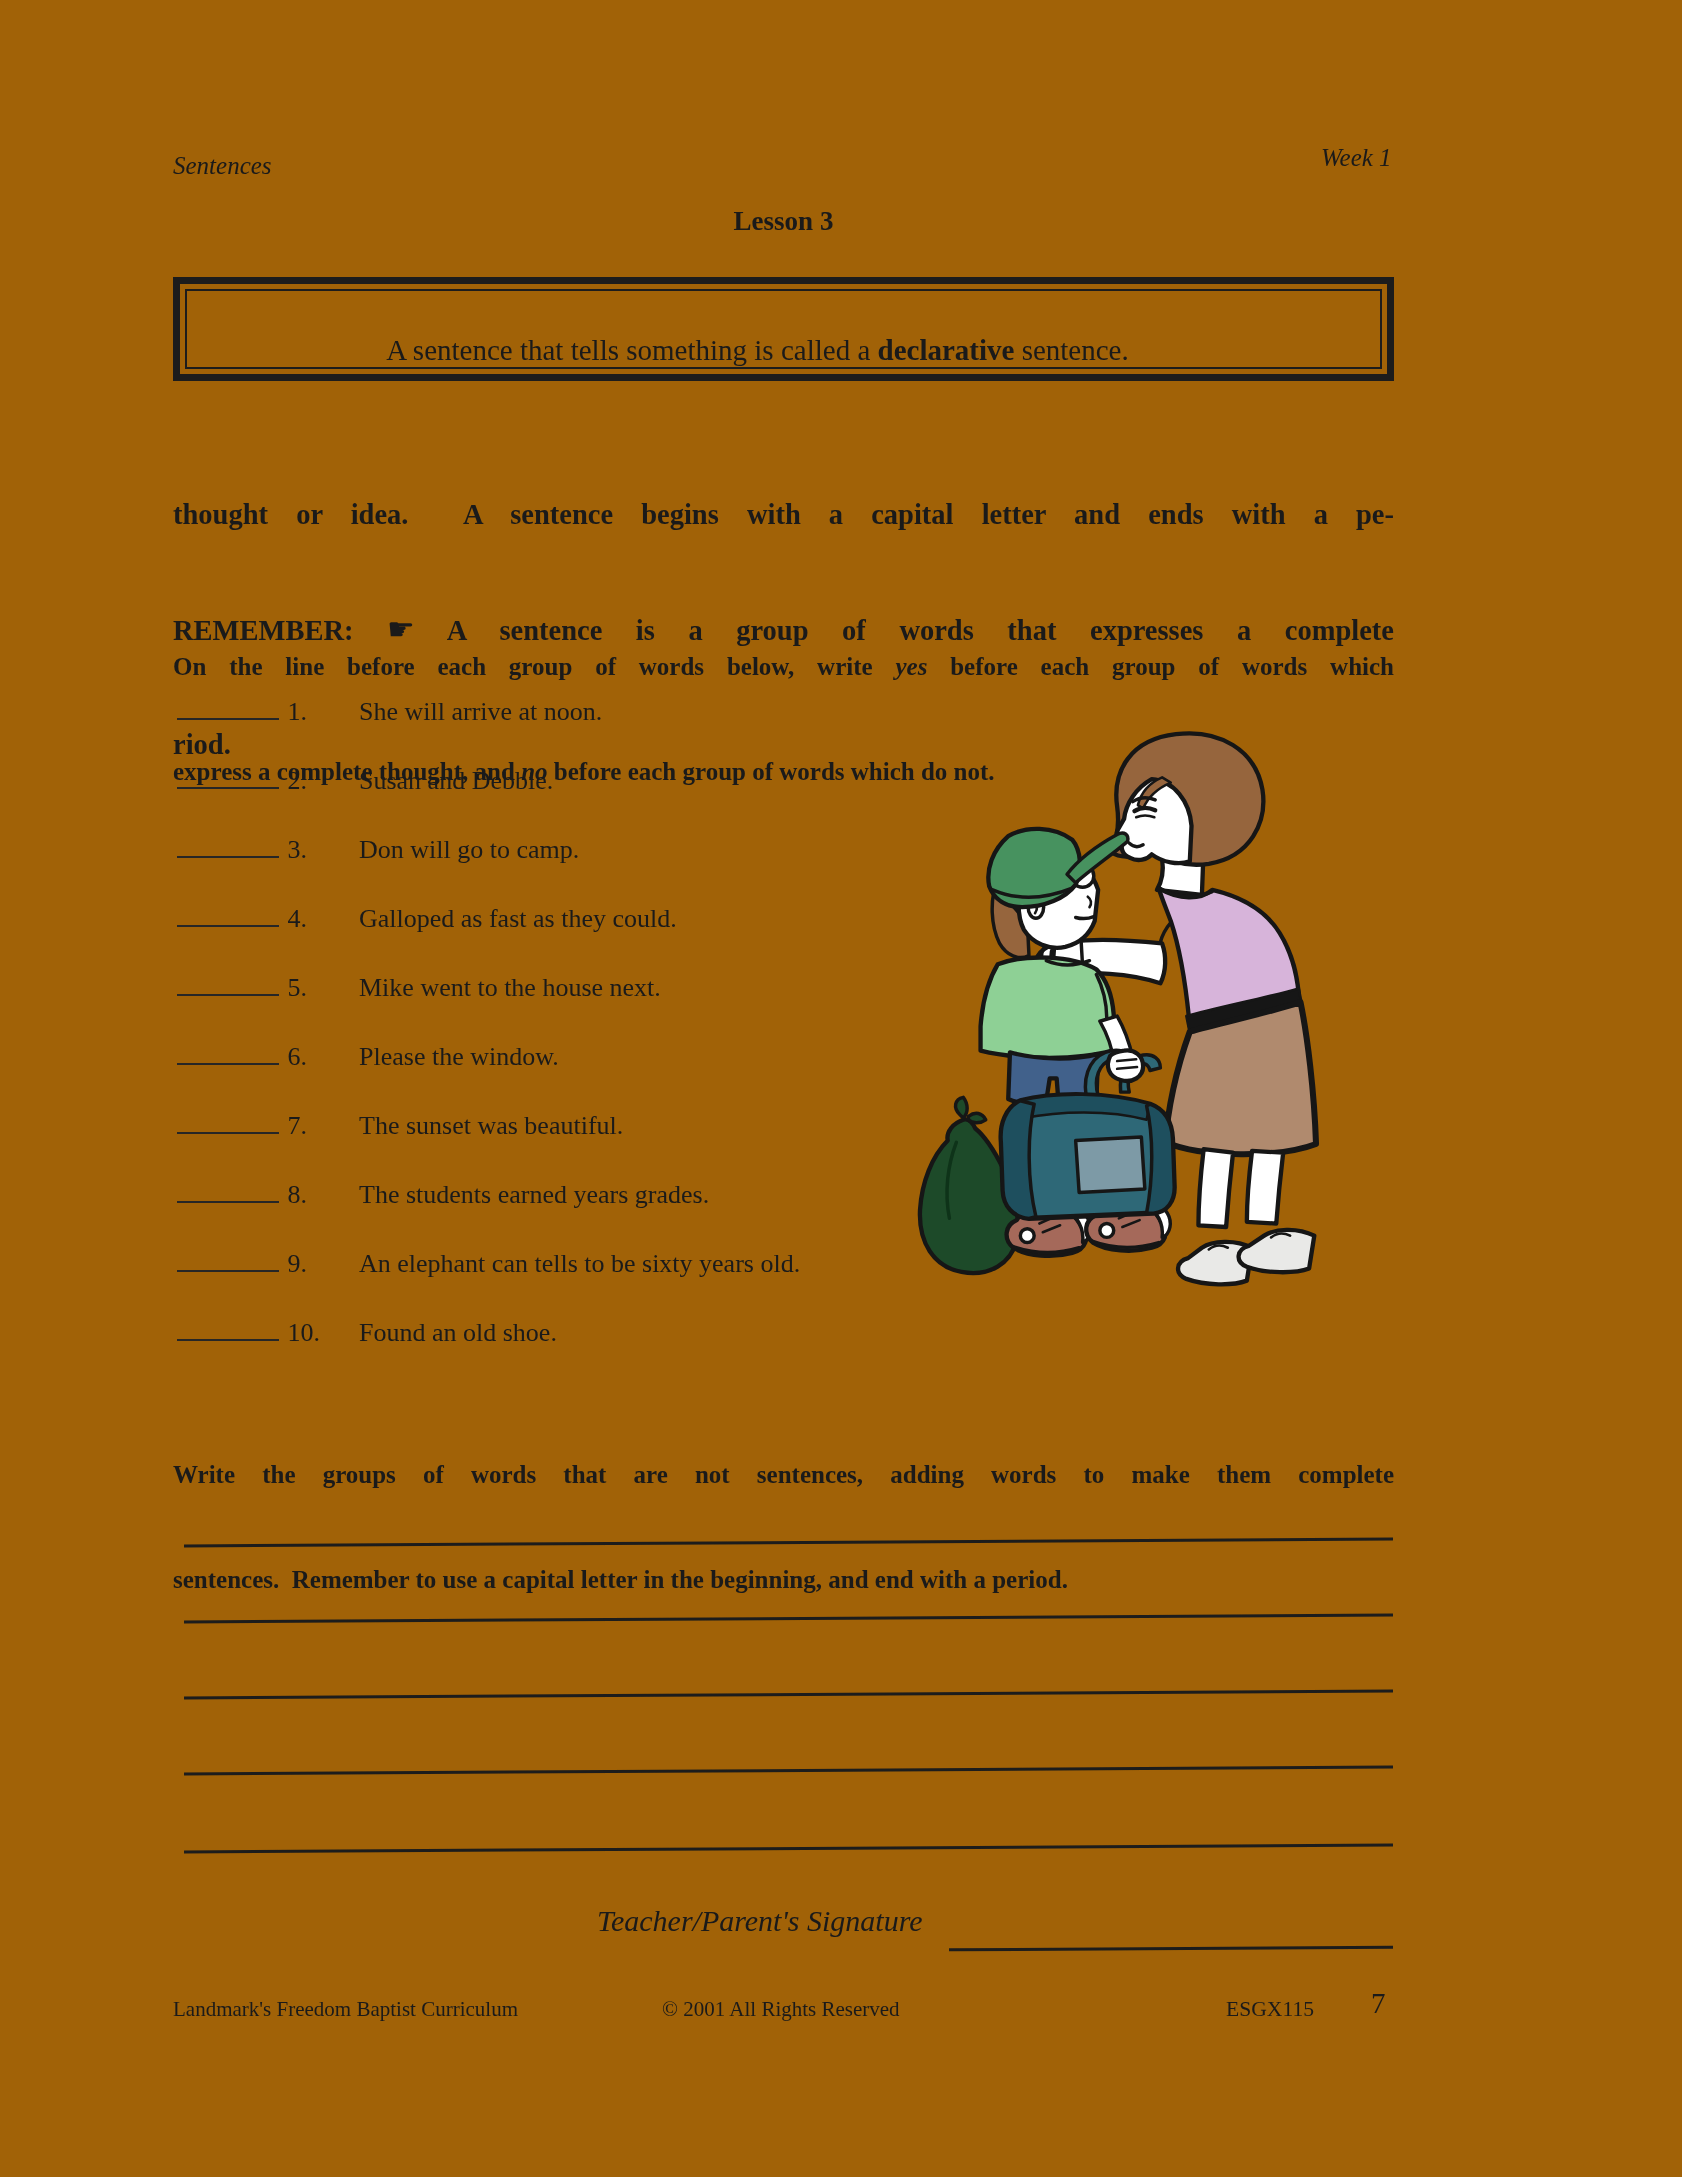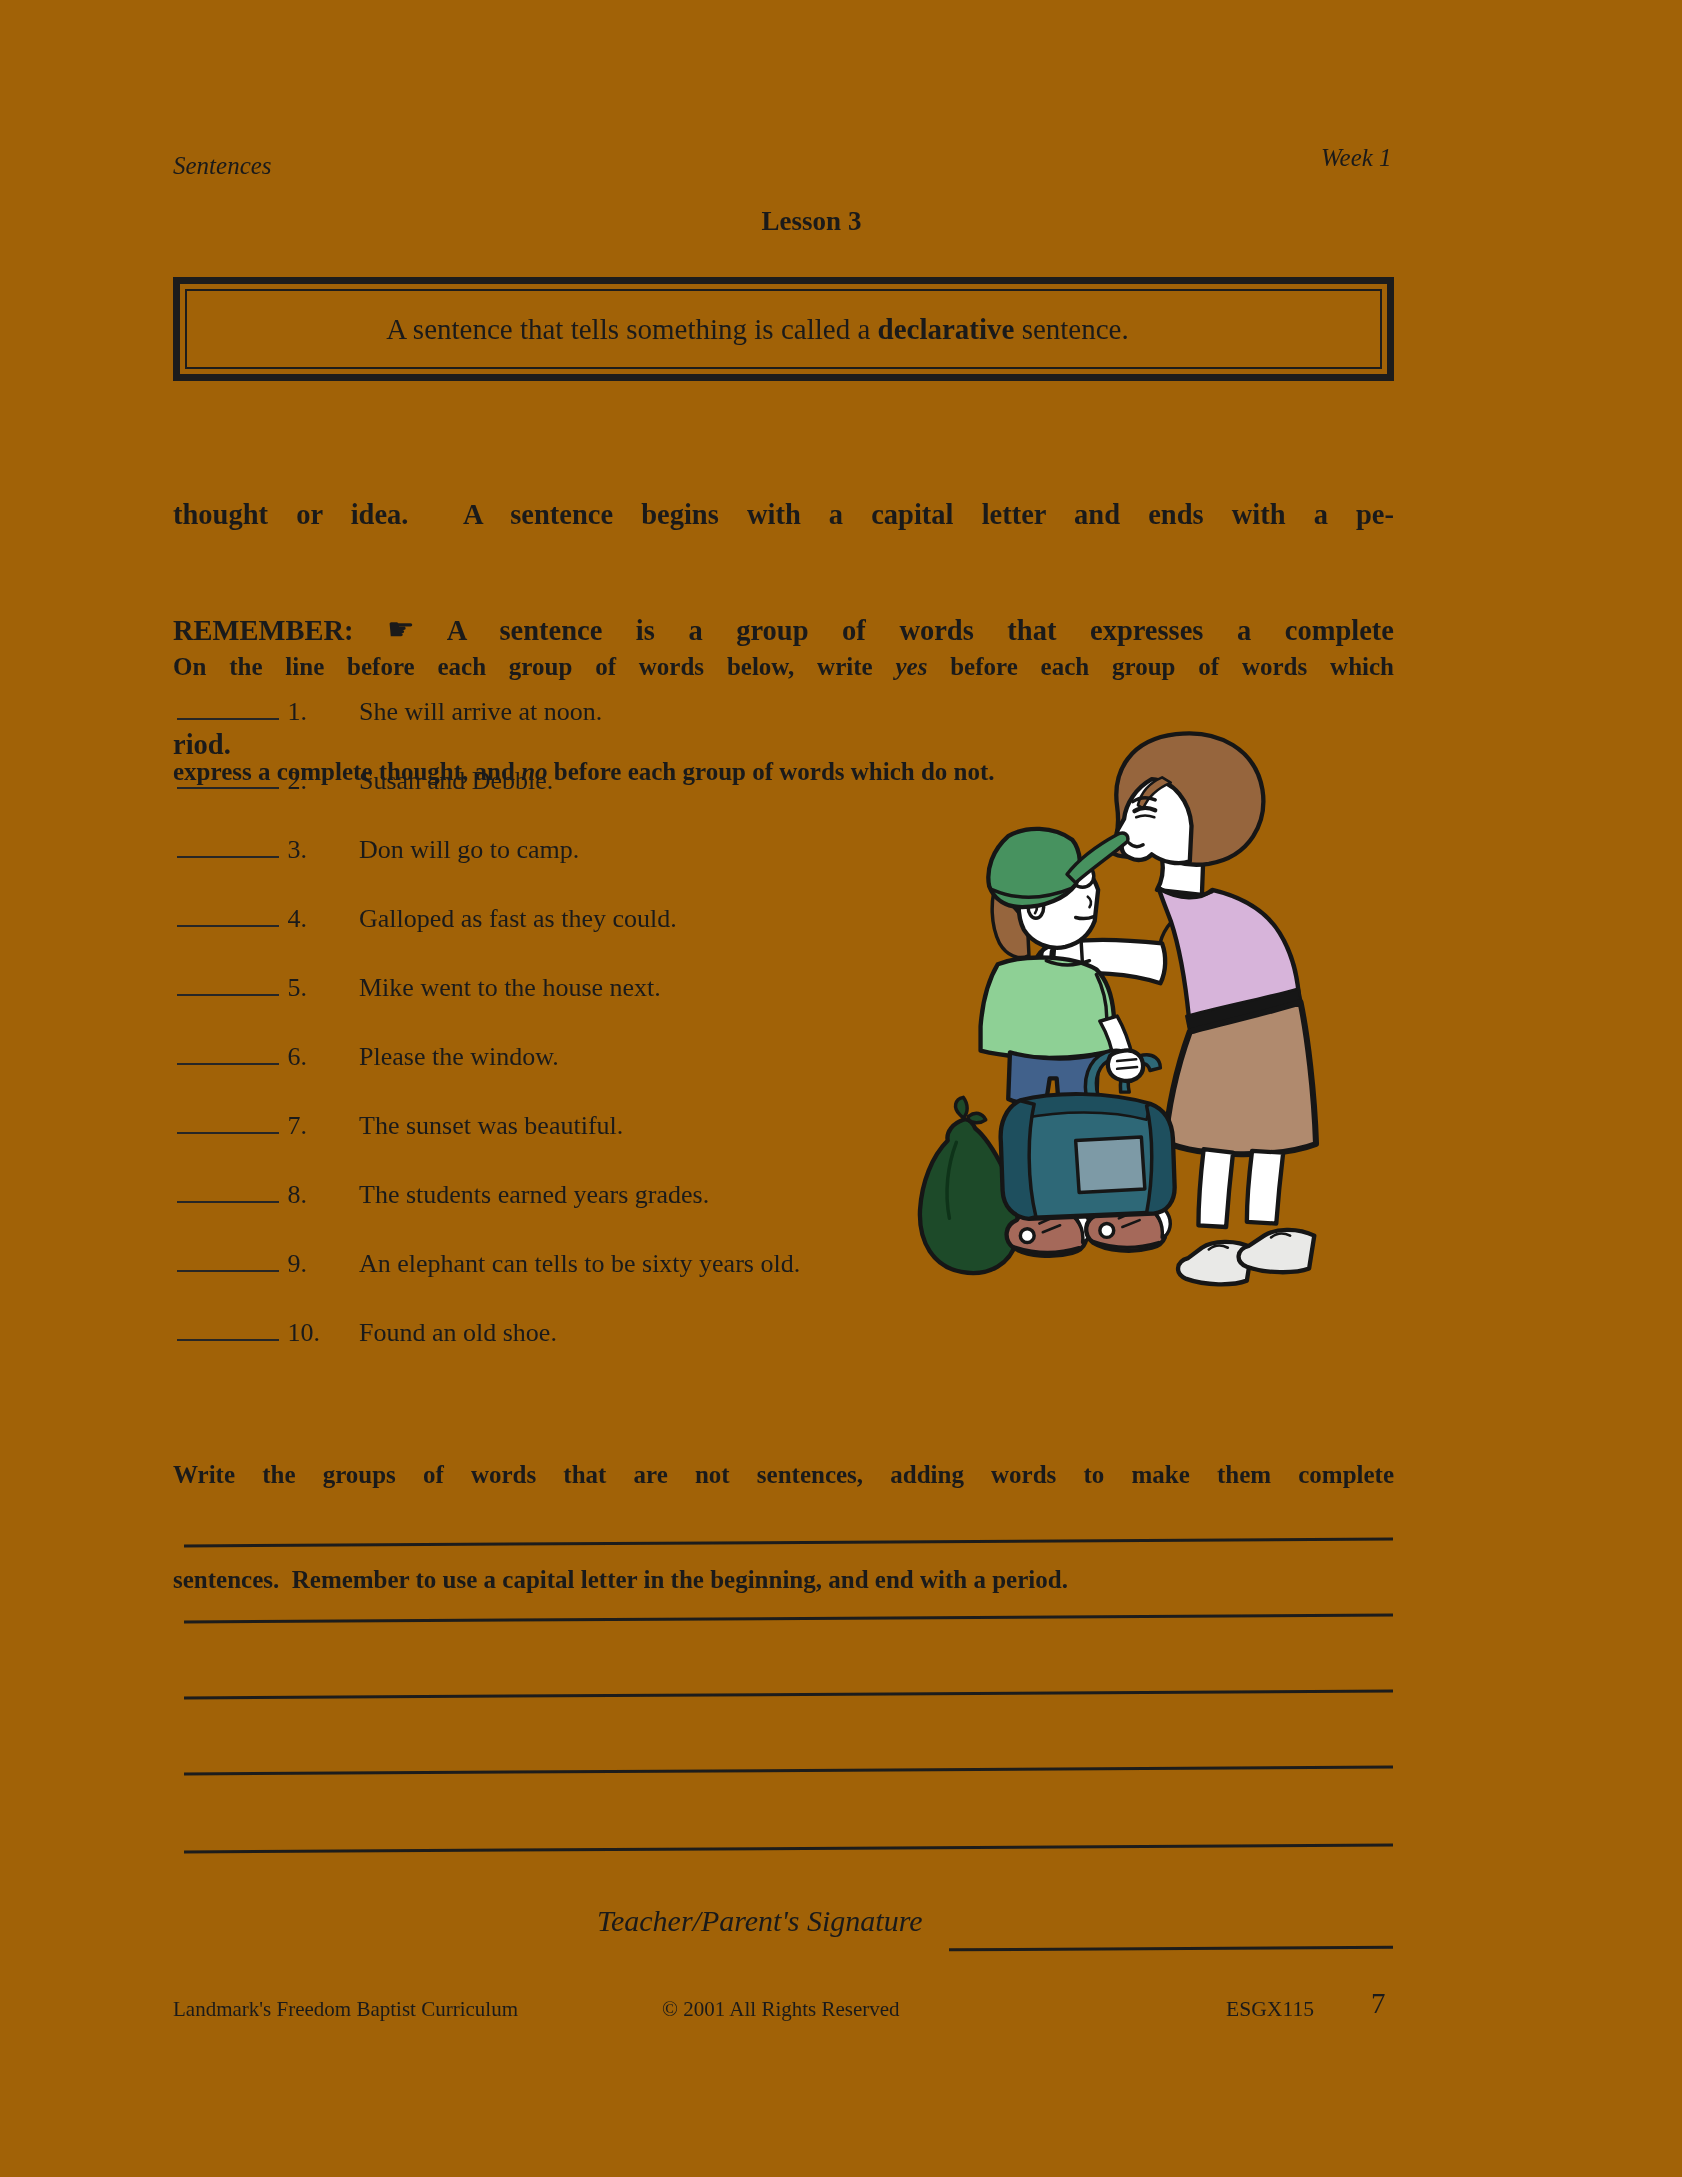--- a/index.html
+++ b/index.html
@@ -3,30 +3,30 @@
 <meta charset="utf-8">
 <title>Worksheet</title>
 <style>
   html,body { margin:0; padding:0; background:#ffffff; }
   .page {
     position:relative; width:1683px; height:2177px; background:#a16207;
     font-family:"Liberation Serif", serif; color:#1a1a1a; overflow:hidden;
   }
   .hdr-left  { position:absolute; left:173px; top:152px; font-style:italic; font-size:25px; }
   .hdr-right { position:absolute; left:1321px; top:144px; font-style:italic; font-size:25px; }
-  .lesson    { position:absolute; left:0; top:206px; width:1567px; text-align:center; font-weight:bold; font-size:27px;padding-left:28px; }
+  .lesson    { position:absolute; left:0; top:206px; width:1567px; text-align:center; font-weight:bold; font-size:27px; }
 
   .defbox {
     position:absolute; left:173px; top:277px; width:1221px; height:104px;
     border:7.8px solid #1c1c1c; box-sizing:border-box;
   }
   .defbox-inner {
     position:absolute; left:5.2px; top:5.2px; right:5.2px; bottom:5.2px;
     border:2.6px solid #1c1c1c;
-    display:flex; align-items:center; justify-content:center;
+    display:flex; align-items:flex-end; justify-content:center;
     font-size:29px; padding-right:52px; box-sizing:border-box;
   }
   .defbox-inner b { font-weight:bold; }
 
   .remember { position:absolute; left:173px; top:420px; width:1221px;
               font-weight:bold; font-size:28.5px; line-height:38px; white-space:pre-wrap; }
   .jline { text-align:justify; text-align-last:justify; }
   .hand  { font-family:"DejaVu Sans", sans-serif; font-size:31px; }
 
   .task  { position:absolute; left:173px; width:1221px;

